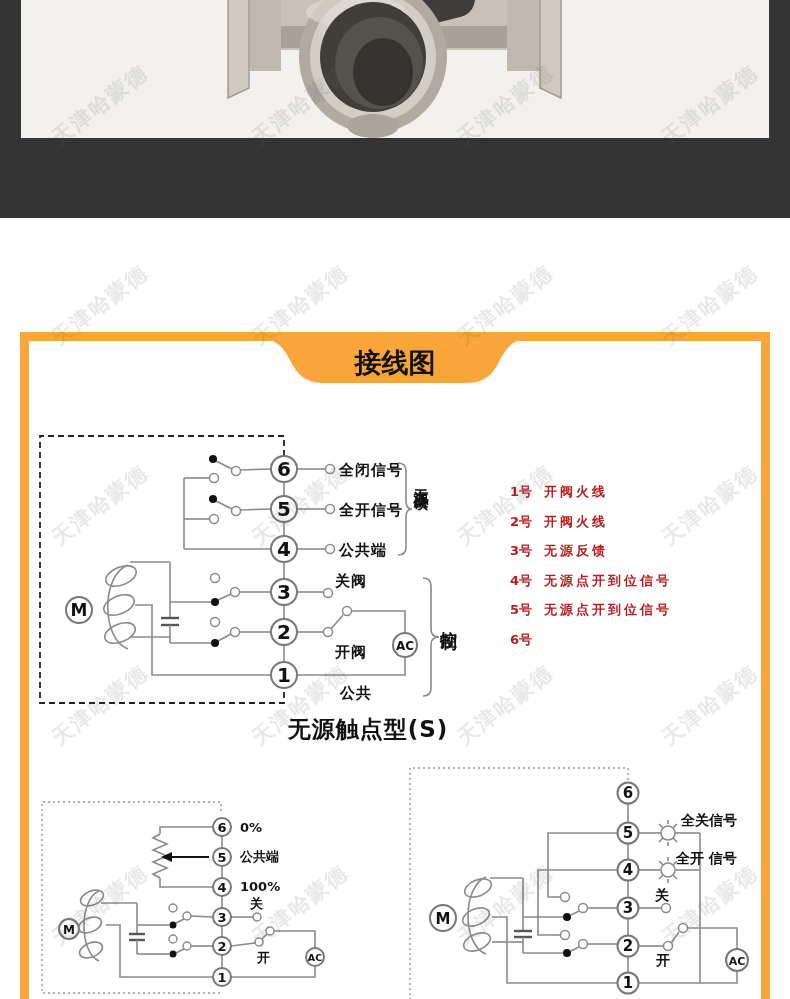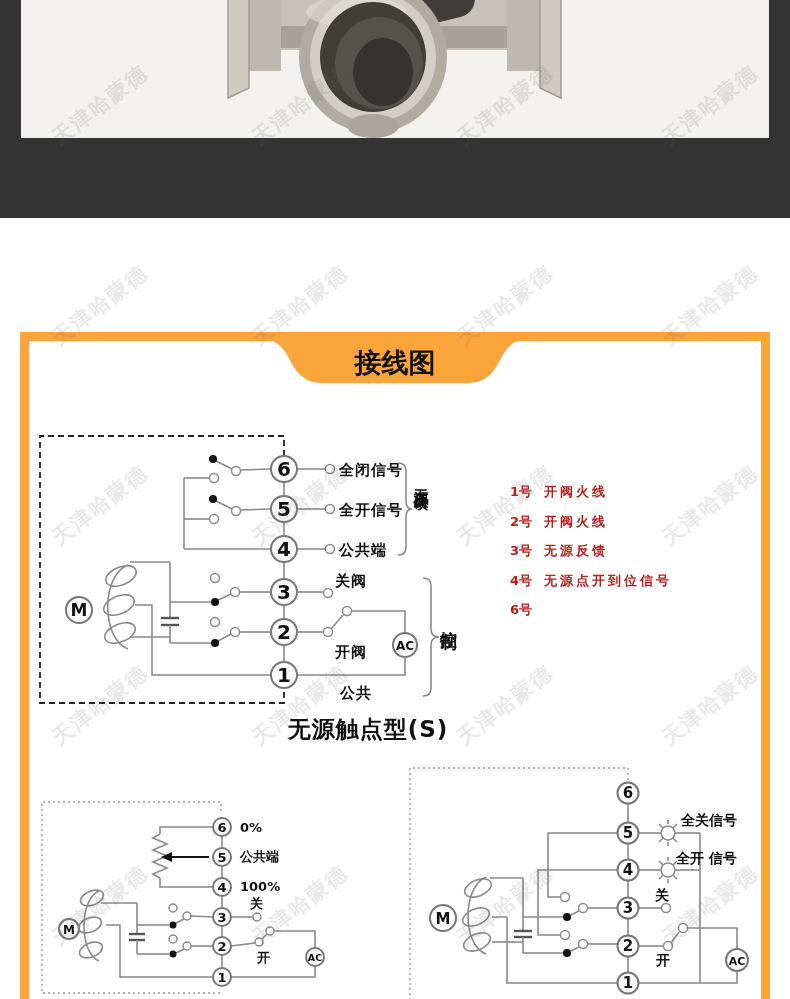--- a/index.html
+++ b/index.html
@@ -202,20 +202,24 @@
     <div class="note-row">
         <span class="note-num">2号</span>
         <span class="note-text">开阀火线</span>
       </div>
     <div class="note-row">
         <span class="note-num">3号</span>
         <span class="note-text">无源反馈</span>
       </div>
     <div class="note-row">
         <span class="note-num">4号</span>
+        <span class="note-text">无源点开到位信号</span>
+      </div>
+    <div class="note-row">
+        <span class="note-num">5号</span>
         <span class="note-text">无源点开到位信号</span>
       </div>
     <div class="note-row">
         <span class="note-num">6号</span>
       </div>
   </div>
 
   <svg class="diag" style="left:29px;top:795px;" width="335" height="204" viewBox="0 0 335 204">
     <path class="dots" d="M192,16 V7 H13 V198 H192"></path>
     <line class="w" x1="193" y1="23" x2="193" y2="182"></line>

